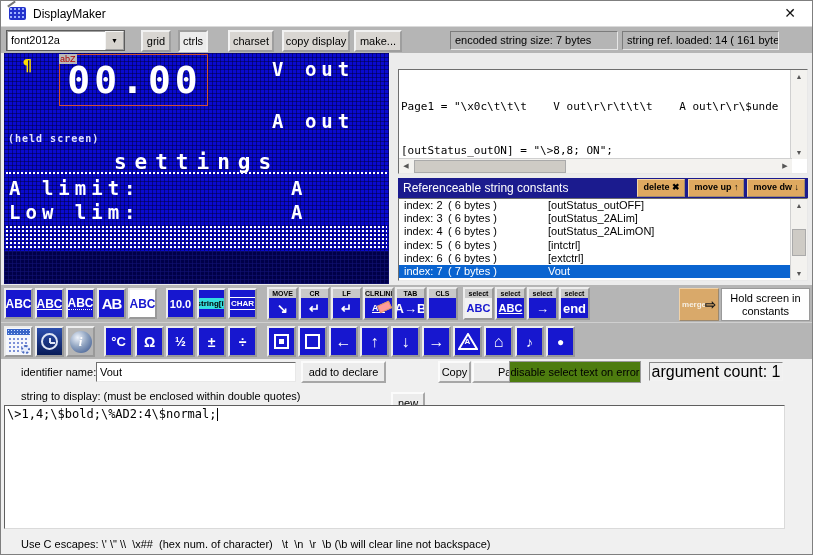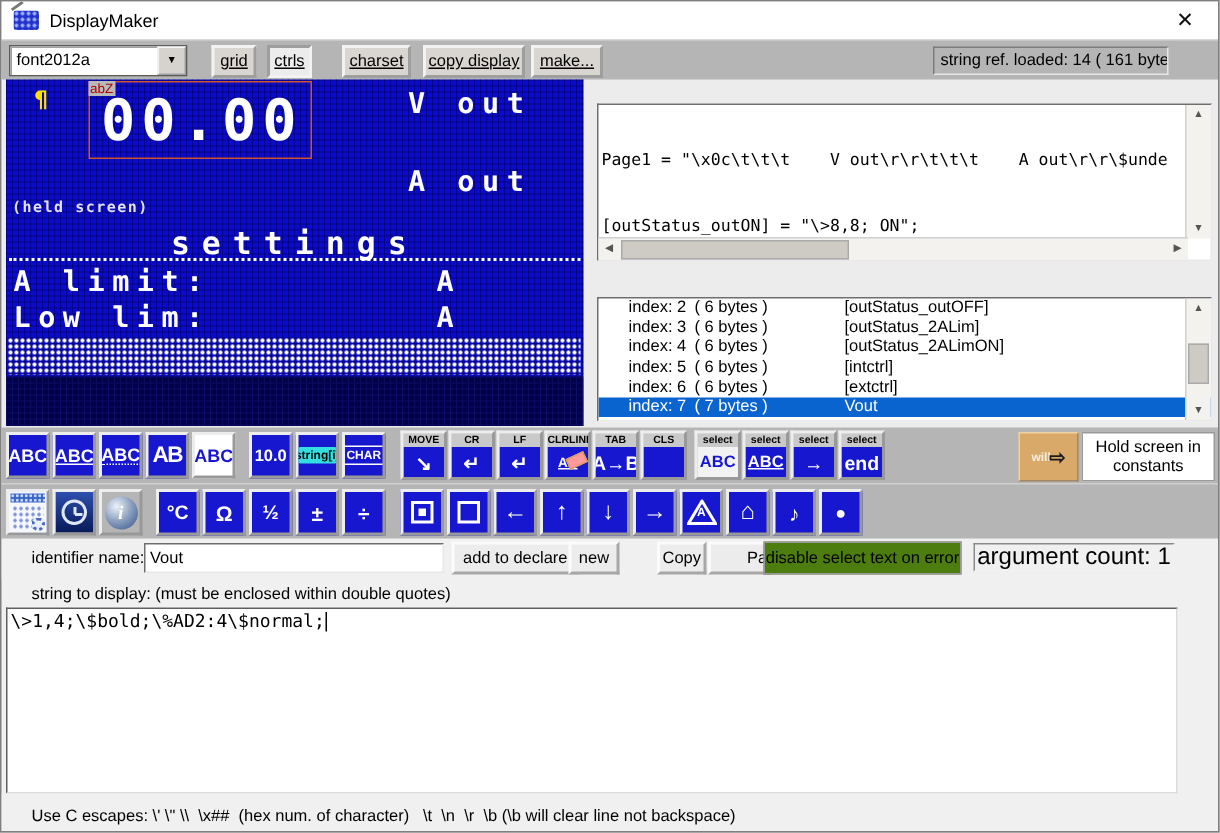--- a/index.html
+++ b/index.html
@@ -12,21 +12,21 @@
   .appicon .pen{position:absolute;left:-2px;top:-4px;width:9px;height:2px;background:#777;transform:rotate(-35deg);}
   .title{font-size:12px;color:#000;}
   .closebtn{margin-left:auto;width:44px;height:25px;text-align:center;line-height:25px;font-size:14px;color:#111;}
   
   .toolbar{position:absolute;left:0;top:25px;right:0;height:27px;background:#b5b5b5;border-top:1px solid #dadada;}
   .combo{position:absolute;left:5px;top:3px;width:119px;height:21px;background:#fff;border:1px solid #5c5c5c;
      box-shadow:inset 1px 1px 0 #a0a0a0;display:flex;box-sizing:border-box;}
   .combo .txt{flex:1;font-size:11px;padding:3px 0 0 4px;white-space:nowrap;overflow:hidden;}
   .combo .dd{width:17px;background:#d6d3ce;border:1px outset #f4f4f4;display:flex;align-items:center;justify-content:center;font-size:7px;color:#000;}
   .tbtn{position:absolute;top:3px;height:22px;background:#d9d6d2;border:2px outset #f2f2f2;font-size:11px;
-     display:flex;align-items:center;justify-content:center;box-sizing:border-box;white-space:nowrap;color:#000;text-decoration:underline;}
+     display:flex;align-items:center;justify-content:center;box-sizing:border-box;white-space:nowrap;color:#000;}
   .tbtn.pressed{border:2px inset #f2f2f2;background:#ececec;}
   .statuspanel{position:absolute;top:4px;height:19px;background:#b5b5b5;border:1px solid;border-color:#7c7c7c #e6e6e6 #e6e6e6 #7c7c7c;
      font-size:11px;line-height:17px;padding-left:4px;box-sizing:border-box;white-space:nowrap;overflow:hidden;color:#000;}
   
   .content{position:absolute;left:0;top:52px;right:0;height:232px;background:#ececec;}
   .display{position:absolute;left:3px;top:0;width:385px;height:231px;background:#0a0ad0;
      background-image:linear-gradient(rgba(0,0,60,.5) 1px, transparent 1px),linear-gradient(90deg, rgba(0,0,60,.5) 1px, transparent 1px);
      background-size:4px 4px;color:#fff;font-family:"DejaVu Sans Mono",monospace;overflow:hidden;}
   .display *{position:absolute;}
   .pilcrow{left:19px;top:4px;color:#ffe000;font-size:15px;font-weight:bold;}
@@ -60,21 +60,21 @@
   .hscroll .arr{position:absolute;top:0;width:14px;height:100%;font-size:7px;text-align:center;line-height:14px;color:#555;}
   .thumbh{position:absolute;top:1px;height:11px;background:#cecbc5;border:1px solid #aaa;}
   .thumbv{position:absolute;left:1px;width:12px;background:#cecbc5;border:1px solid #aaa;}
   
   .const-header{position:absolute;left:397px;top:125px;width:410px;height:20px;background:#1b1b8e;color:#fff;
      font-size:12px;display:flex;align-items:center;padding-left:5px;box-sizing:border-box;}
   .cbtn{background:#dfa960;border:1px outset #f4d6a6;font-size:9px;font-weight:bold;color:#000;
      height:16px;line-height:14px;padding:0 5px;margin-right:3px;white-space:nowrap;}
   .const-list{position:absolute;left:397px;top:145px;width:410px;height:83px;background:#fff;
      border:1px solid;border-color:#6e6e6e #e8e8e8 #e8e8e8 #6e6e6e;box-sizing:border-box;overflow:hidden;}
-  .lrow{display:flex;height:13.2px;font-size:11px;line-height:13px;padding-left:20px;color:#000;white-space:nowrap;}
+  .lrow{display:flex;height:13.2px;font-size:11px;line-height:13px;padding-left:5px;color:#000;white-space:nowrap;}
   .lrow .c1{width:44px;}
   .lrow .c2{width:100px;}
   .lrow.selected{background:#0a64d0;color:#fff;}
   
   .toolrow{position:absolute;left:0;right:0;background:#b5b5b5;}
   .row1{top:284px;height:37px;}
   .row2{top:321px;height:37px;border-top:1px solid #cfcfcf;}
   .ib{position:absolute;top:3px;width:29px;height:31px;border:2px outset #ededed;background:#1717cf;color:#fff;
      display:flex;align-items:center;justify-content:center;font-weight:bold;font-size:12px;box-sizing:border-box;overflow:hidden;}
   .ib .t{display:block;}
@@ -156,20 +156,21 @@
   <div class="toolbar">
     <div class="combo">
       <div class="txt">font2012a</div>
       <div class="dd">▼</div>
     </div>
     <div class="tbtn" style="left:140px;width:30px;">grid</div>
     <div class="tbtn pressed" style="left:177px;width:30px;">ctrls</div>
     <div class="tbtn" style="left:227px;width:46px;">charset</div>
     <div class="tbtn" style="left:281px;width:68px;">copy display</div>
     <div class="tbtn" style="left:353px;width:48px;">make...</div>
+    <div class="statuspanel" style="left:449px;width:168px;">encoded string size:  7 bytes</div>
     <div class="statuspanel" style="left:621px;width:157px;">string ref. loaded: 14 ( 161 bytes)</div>
   </div>
 
   <div class="content">
 
     <div class="display">
       <div class="pilcrow">¶</div>
       <div class="selbox"></div>
       <div class="seltag">abZ</div>
       <div class="bigval">00.00</div>
@@ -198,20 +199,27 @@
         <div class="arr" style="top:0;">▲</div>
         <div class="arr" style="bottom:0;">▼</div>
       </div>
       <div class="hscroll" style="right:15px;">
         <div class="arr" style="left:0;">◀</div>
         <div class="arr" style="right:0;">▶</div>
         <div class="thumbh" style="left:15px;width:150px;"></div>
       </div>
     </div>
 
+    <div class="const-header">
+      <span>Referenceable string constants</span>
+      <span style="margin-left:auto;"></span>
+      <span class="cbtn">delete ✖</span>
+      <span class="cbtn">move up ↑</span>
+      <span class="cbtn">move dw ↓</span>
+    </div>
     <div class="const-list">
       <div class="lrow">
         <span class="c1">index: 2</span>
         <span class="c2">( 6 bytes )</span>
         <span class="c3">[outStatus_outOFF]</span>
       </div>
       <div class="lrow">
         <span class="c1">index: 3</span>
         <span class="c2">( 6 bytes )</span>
         <span class="c3">[outStatus_2ALim]</span>
@@ -310,21 +318,21 @@
     <div class="lb" style="left:526px;">
       <span class="mini">select</span>
       <span class="face">→</span>
     </div>
     <div class="lb" style="left:558px;">
       <span class="mini">select</span>
       <span class="face xs">end</span>
     </div>
 
     <div class="mergebtn">
-      <span class="mt">will</span>
+      <span class="mt">merge</span>
       <span class="ma">⇨</span>
     </div>
     <div class="holdpanel">Hold screen in constants</div>
   </div>
 
   <div class="toolrow row2">
     <div class="ib" style="left:3px;background:#dfe4f0;">
       <span class="calface">
         <span class="head"></span>
           <span class="body"></span>
@@ -393,21 +401,21 @@
       </div>
     <div class="ib glyph12" style="left:545px;">
         <span class="t">●</span>
       </div>
   </div>
 
   <div class="identrow">
     <div class="ilabel">identifier name:</div>
     <input class="iinput" value="Vout" style="">
     <div class="wbtn" style="left:300px;width:85px;">add to declare</div>
-    <div class="wbtn" style="left:378px;width:34px;">new</div>
+    <div class="wbtn" style="left:390px;width:34px;margin-top:31px;">new</div>
     <div class="wbtn" style="left:437px;width:33px;">Copy</div>
     <div class="wbtn" style="left:471px;width:36px;padding-left:38px;">Paste</div>
     <div class="flatbtn">disable select text on error</div>
     <div class="argpanel">argument count: 1</div>
   </div>
 
   <div class="strlabel">string to display: (must be enclosed within double quotes)</div>
   <div class="strbox">
     <span>\&gt;1,4;\$bold;\%AD2:4\$normal;</span><span class="caret"></span>
   </div>

